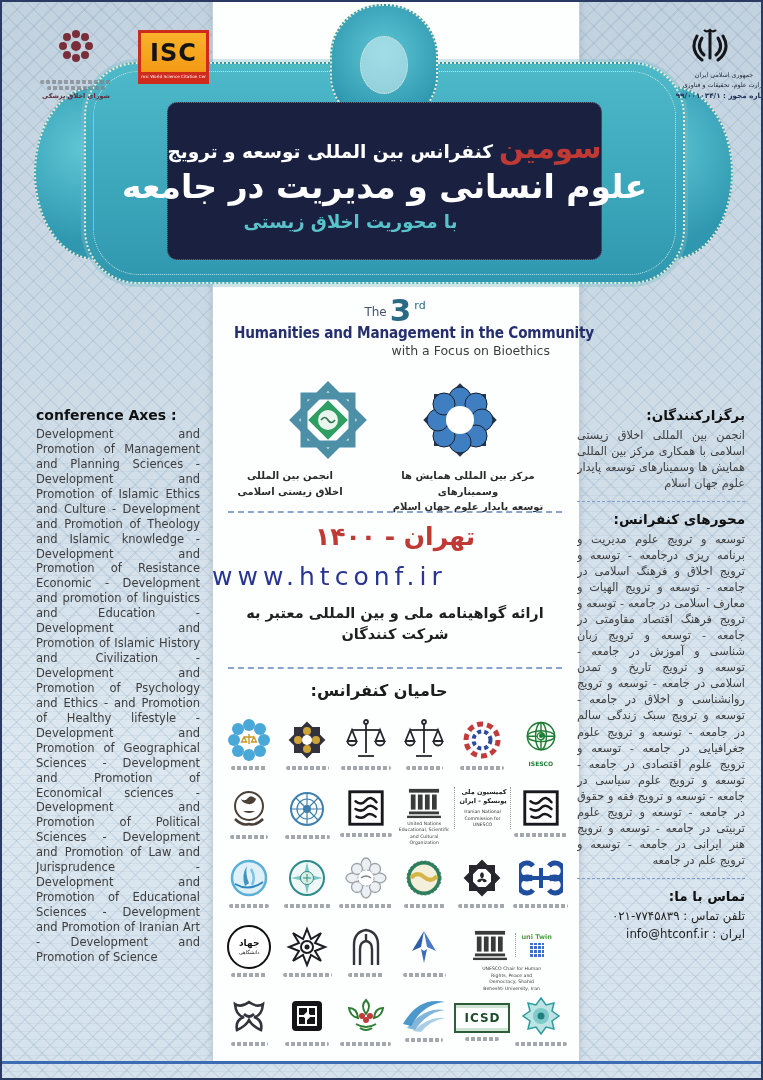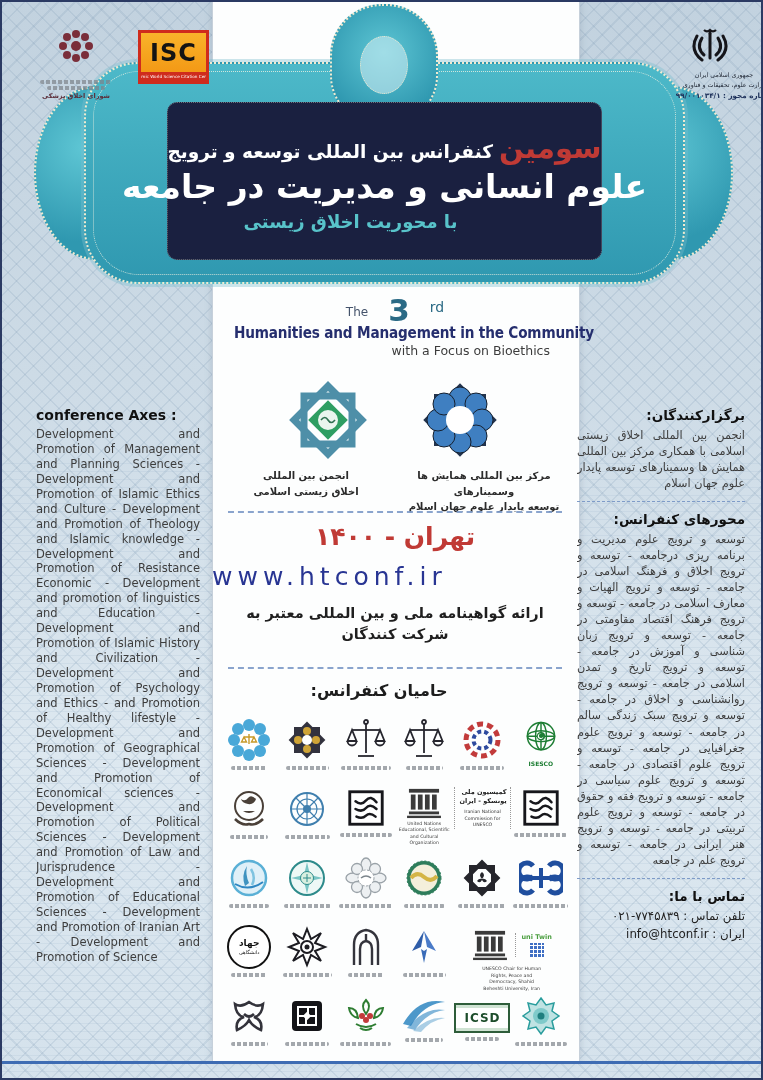--- a/index.html
+++ b/index.html
@@ -44,29 +44,29 @@
     background:linear-gradient(180deg,#f9b32a,#f29311);border:3px solid #cf2b1d;display:flex;flex-direction:column;box-sizing:border-box}
   .isc-label{flex:1;display:flex;align-items:center;justify-content:center;font-size:24px;font-weight:bold;color:#141414;letter-spacing:1px;line-height:1}
   .isc-strip{height:9px;background:#cf2b1d;color:#fff;font-size:4.2px;display:flex;align-items:center;justify-content:center;white-space:nowrap;overflow:hidden}
   
   .emblem{position:absolute;left:689px;top:24px;z-index:5}
   .gov-lines{position:absolute;left:668px;top:70px;width:112px;text-align:center;z-index:5;direction:rtl}
   .gv{font-size:6.3px;color:#1f2633;line-height:1.55}
   .gv3{font-size:7.2px;color:#20335c;font-weight:bold;line-height:1.6}
   
   .en-header{position:absolute;left:212px;top:299px;width:366px;text-align:center;z-index:2}
-  .eh1{display:flex;justify-content:center;align-items:flex-end;gap:20px;white-space:nowrap}
+  .eh1{display:flex;justify-content:center;align-items:flex-end;gap:3px;white-space:nowrap}
   .eh1 .the{font-size:12px;color:#44536b;padding-bottom:2px}
   .eh1 .num{font-size:31px;line-height:.72;font-weight:bold;color:#2a6a85}
-  .eh1 .ord{font-size:14px;color:#2a6a85;align-self:flex-start}
+  .eh1 .ord{font-size:11px;color:#2a6a85;align-self:flex-start}
   .eh1 .rest{font-size:10.5px;color:#3e3e52;padding-bottom:2px;letter-spacing:-.25px}
   .eh2{font-size:15.5px;font-weight:bold;color:#252e6e;white-space:nowrap;transform:scaleX(.88);transform-origin:center;letter-spacing:-.2px;margin-top:3px}
   .eh3{font-size:12.5px;color:#3c3c3c;text-align:right;padding-right:28px;margin-top:1px}
   .org-logos{position:absolute;left:212px;top:372px;width:366px;display:flex;justify-content:center;align-items:center;gap:38px;z-index:2}
-  .org-caps{position:absolute;left:212px;top:468px;width:366px;display:flex;justify-content:center;gap:22px;z-index:2}
+  .org-caps{position:absolute;left:212px;top:468px;width:366px;display:flex;justify-content:flex-start;gap:22px;z-index:2}
   .oc{font-size:10px;font-weight:bold;color:#2b2b2b;text-align:center;line-height:1.55;direction:rtl;width:156px}
   .sep{position:absolute;left:228px;width:334px;border-top:2px dashed #7e9bc8;opacity:.9;z-index:2}
   .city{position:absolute;left:212px;top:522px;width:366px;text-align:center;font-size:25px;font-weight:bold;color:#c03a35;direction:rtl;z-index:2}
   .site{position:absolute;left:212px;top:562px;width:366px;text-align:left;font-size:25px;font-weight:normal;color:#283593;letter-spacing:5px;z-index:2}
   .cert{position:absolute;left:212px;top:603px;width:366px;text-align:center;font-size:14.5px;font-weight:bold;color:#1f1f1f;direction:rtl;line-height:1.45;z-index:2}
   .sponsors-title{position:absolute;left:196px;top:681px;width:366px;text-align:center;font-size:16px;font-weight:bold;color:#1d1d1d;direction:rtl;z-index:2}
   #sponsor-grid{position:absolute;left:221px;top:716px;width:348px;height:345px;display:grid;
     grid-template-columns:repeat(6,1fr);grid-auto-rows:69px;column-gap:2px;z-index:2}
   .sp-cell{display:flex;flex-direction:column;align-items:center;justify-content:flex-start;padding-top:2px;overflow:hidden}
   .sp-cell.wide{grid-column:span 2}

